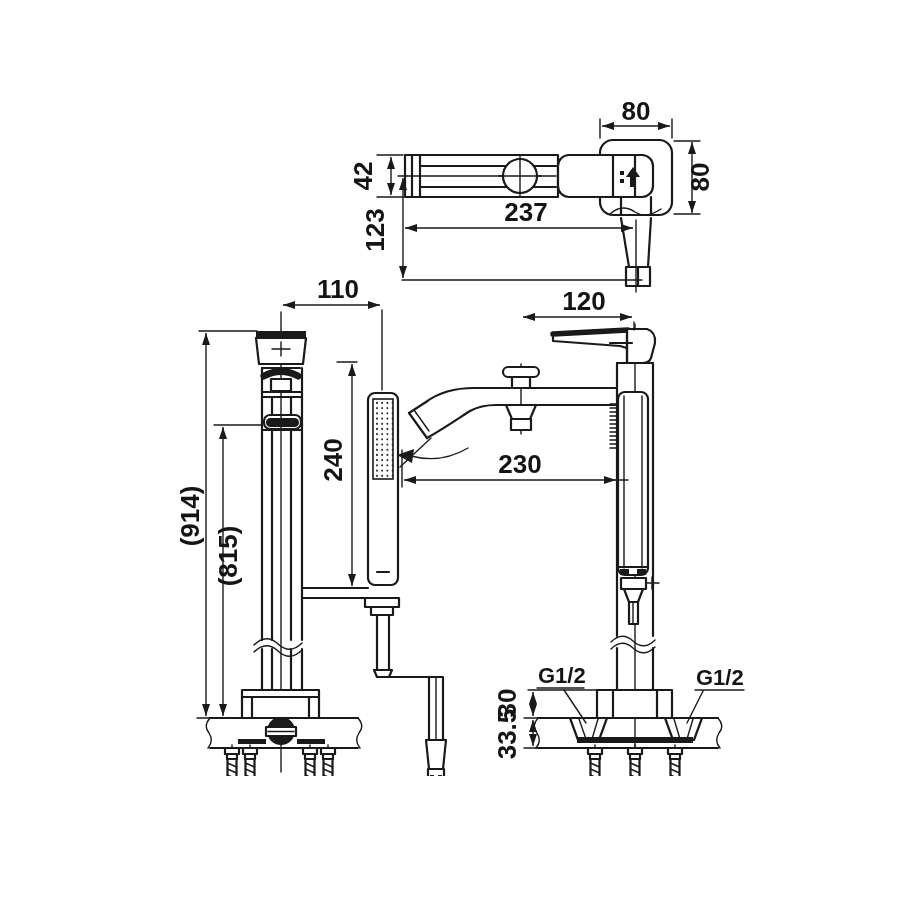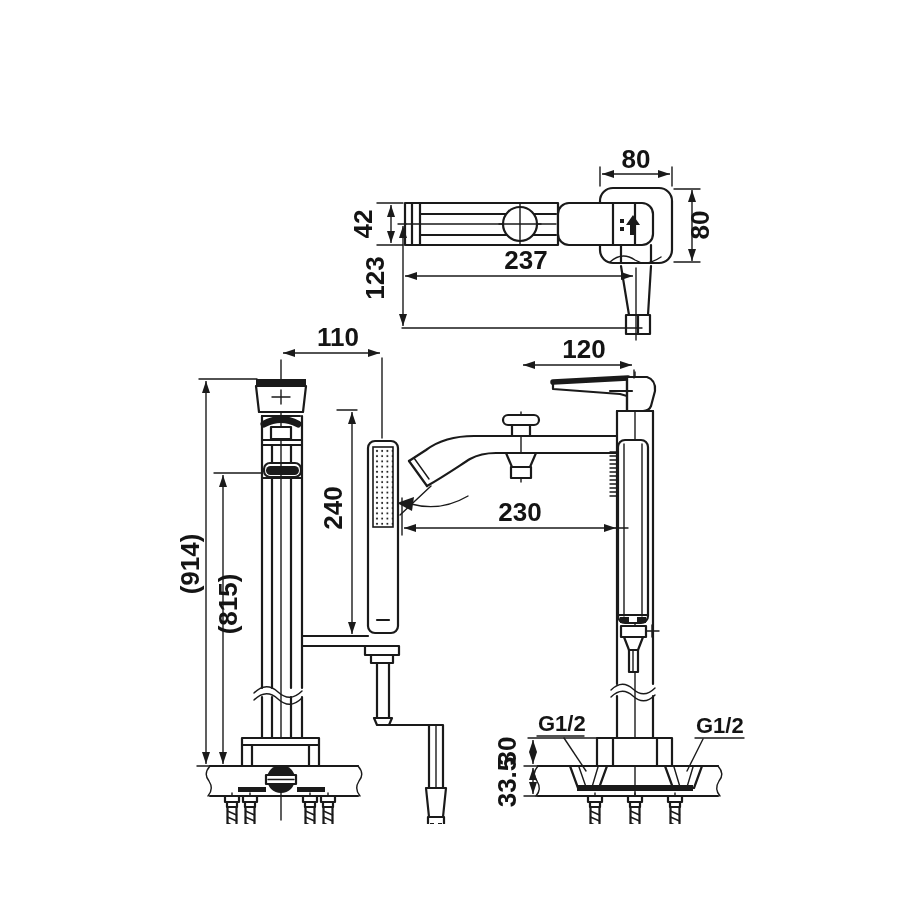--- a/index.html
+++ b/index.html
@@ -1,16 +1,16 @@
 <!DOCTYPE html>
 <html><head>
 <meta charset="utf-8">
 <style>
   html,body{margin:0;padding:0;background:#ffffff;}
-  .stage{width:900px;height:776px;position:relative;background:#fff;margin-top:48px;}
+  .stage{width:900px;height:776px;position:relative;background:#fff;}
   svg{display:block;}
   .s2{fill:none;stroke:#1a1a1a;stroke-width:2.2;stroke-linejoin:round;stroke-linecap:round;}
   .s1{fill:none;stroke:#1a1a1a;stroke-width:1.4;stroke-linejoin:round;stroke-linecap:round;}
   .dml{fill:none;stroke:#1a1a1a;stroke-width:1.4;}
   .fB{fill:#1a1a1a;stroke:none;}
   .fW{fill:#ffffff;stroke:#1a1a1a;stroke-width:2.2;stroke-linejoin:round;}
   .thk{fill:none;stroke:#1a1a1a;stroke-width:5.5;stroke-linecap:round;}
   .arc7{fill:none;stroke:#1a1a1a;stroke-width:7;stroke-linecap:round;}
   text.d{font-family:"Liberation Sans",sans-serif;font-weight:bold;font-size:26px;fill:#141414;text-anchor:middle;}
   text.g{font-family:"Liberation Sans",sans-serif;font-weight:bold;font-size:22px;fill:#141414;text-anchor:start;}

